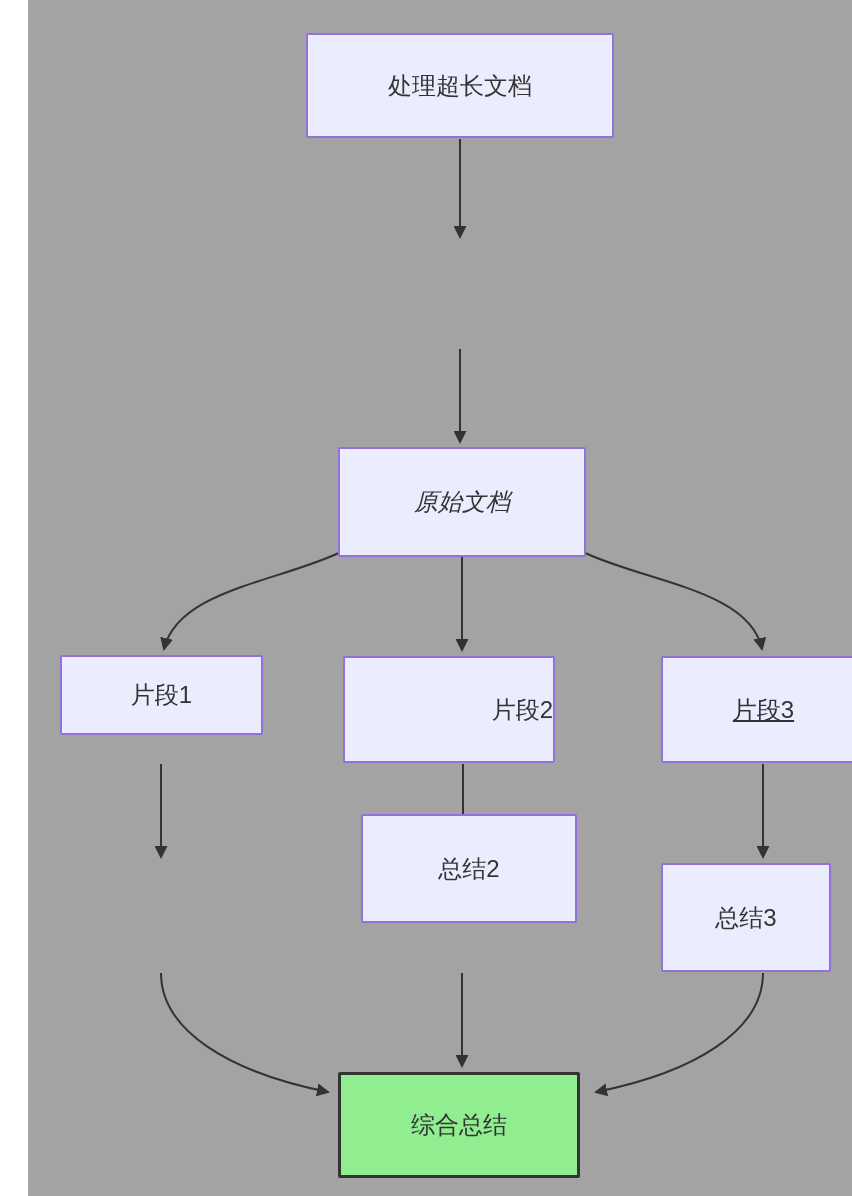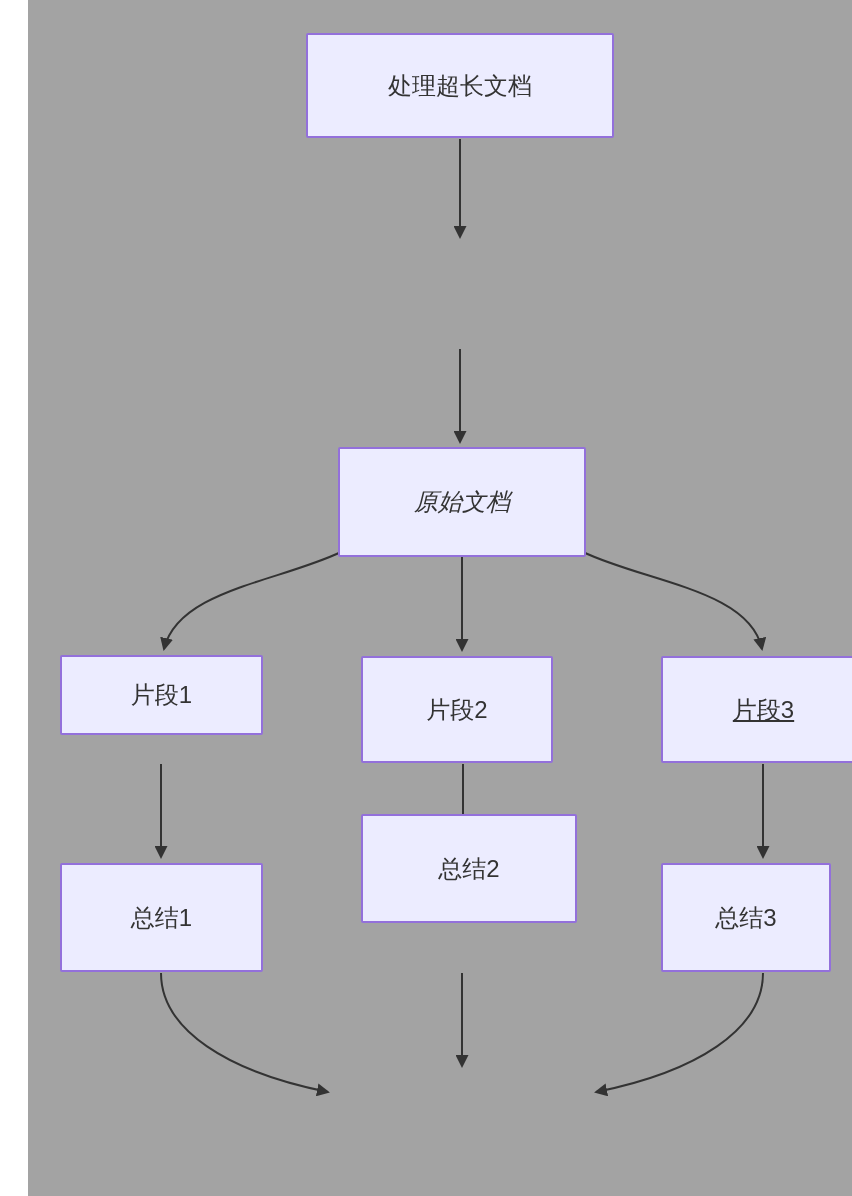--- a/index.html
+++ b/index.html
@@ -47,21 +47,21 @@
     border: 3px solid #333333;
   }
   .node.result {
     background: #90EE90;
     border: 3px solid #333333;
   }
   #node-A  { left: 278px; top: 33px;   width: 308px; height: 105px; }
   #node-B  { left: 277px; top: 242px;  width: 310px; height: 106px; }
   #node-C  { left: 310px; top: 447px;  width: 248px; height: 110px; font-style: italic; }
   #node-D1 { left: 32px;  top: 655px;  width: 203px; height: 80px; }
-  #node-D2 { left: 333px; top: 656px;  width: 192px; height: 107px; }
+  #node-D2 { left: 315px; top: 656px;  width: 212px; height: 107px; justify-content: flex-end; }
   #node-D3 { left: 633px; top: 656px;  width: 205px; height: 107px; text-decoration: underline; }
   #node-E1 { left: 32px;  top: 863px;  width: 203px; height: 109px; }
   #node-E2 { left: 333px; top: 814px;  width: 216px; height: 109px; }
   #node-E3 { left: 633px; top: 863px;  width: 170px; height: 109px; }
   #node-F  { left: 310px; top: 1072px; width: 242px; height: 106px; }
 </style>
 </head>
 <body>
 
 <div id="canvas">
@@ -99,26 +99,26 @@
   </div>
 
   <div class="node" id="node-D2">
     <span>片段2</span>
   </div>
 
   <div class="node" id="node-D3">
     <span>片段3</span>
   </div>
 
-  <div class="node" id="node-E1">
-    <span>总结1</span>
-  </div>
 
   <div class="node" id="node-E2">
     <span>总结2</span>
   </div>
 
   <div class="node" id="node-E3">
     <span>总结3</span>
   </div>
 
+  <div class="node result" id="node-F">
+    <span>综合总结</span>
+  </div>
 
 </div>
 
 </body></html>

